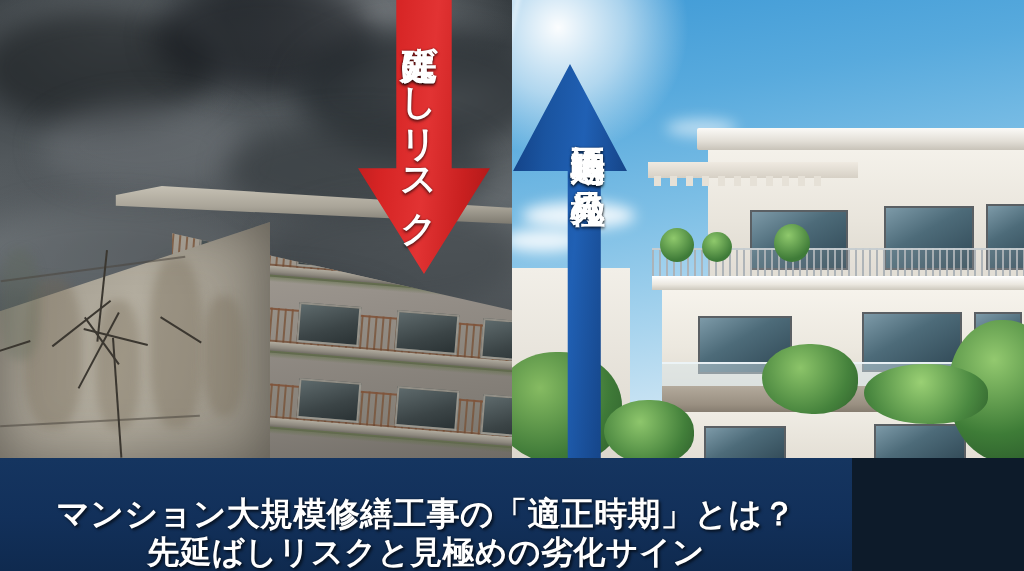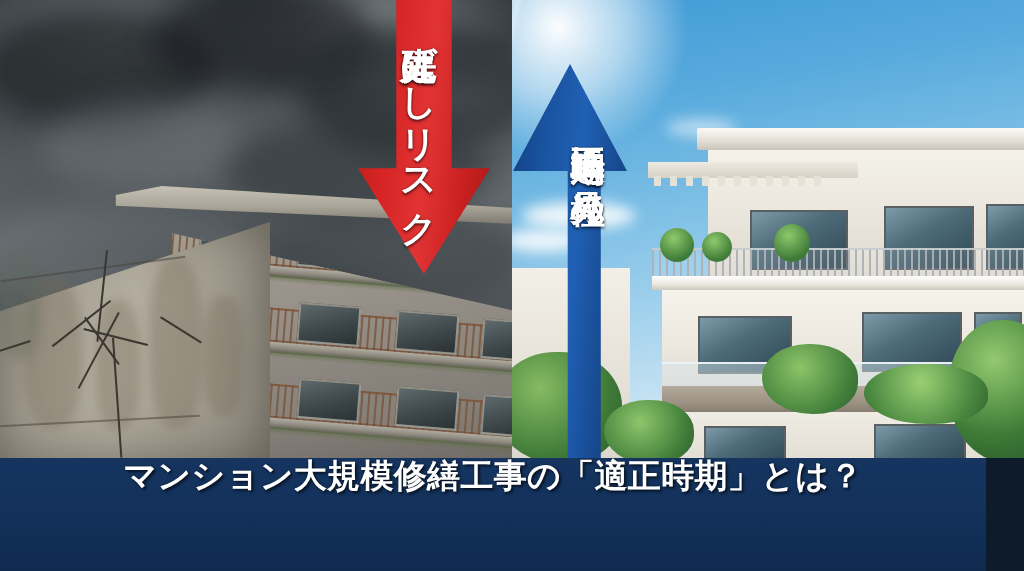--- a/index.html
+++ b/index.html
@@ -173,23 +173,23 @@
     letter-spacing:.02em;
     text-shadow:0 2px 3px rgba(0,0,0,.55), 0 0 2px rgba(0,0,0,.45);
     white-space:nowrap;
     user-select:none;
   }
   .vtext-red{left:400px;top:18px;font-size:36px;line-height:1.02;}
   .vtext-blue{left:570px;top:120px;font-size:35px;line-height:1.02;}
 
   
   .caption{
-    position:absolute;left:0;top:458px;width:986px;height:113px;
+    position:absolute;left:0;top:458px;width:852px;height:113px;
     background:linear-gradient(180deg,#153560 0%,#12305a 52%,#0f2a4f 100%);
-    display:flex;flex-direction:column;align-items:center;justify-content:flex-start;
+    display:flex;flex-direction:column;align-items:center;justify-content:flex-end;
     gap:2px;
   }
   .cap-line{
     color:#ffffff;font-weight:700;
     font-size:33px;line-height:1.12;
     letter-spacing:.01em;
     text-shadow:2px 2px 3px rgba(0,0,0,.6), 0 0 2px rgba(0,0,0,.5);
     white-space:nowrap;
   }
   .cap-line2{font-size:32px;}
@@ -301,15 +301,16 @@
   </div>
 
   <div class="arrow-red"></div>
   <div class="vtext vtext-red">先延ばしリスク</div>
 
   <div class="arrow-blue"></div>
   <div class="vtext vtext-blue">適正時期に見極め</div>
 
   <div class="caption">
     <div class="cap-line">マンション大規模修繕工事の「適正時期」とは？</div>
+    <div class="cap-line cap-line2">先延ばしリスクと見極めの劣化サイン</div>
   </div>
 
 </div>
 
 </body></html>

